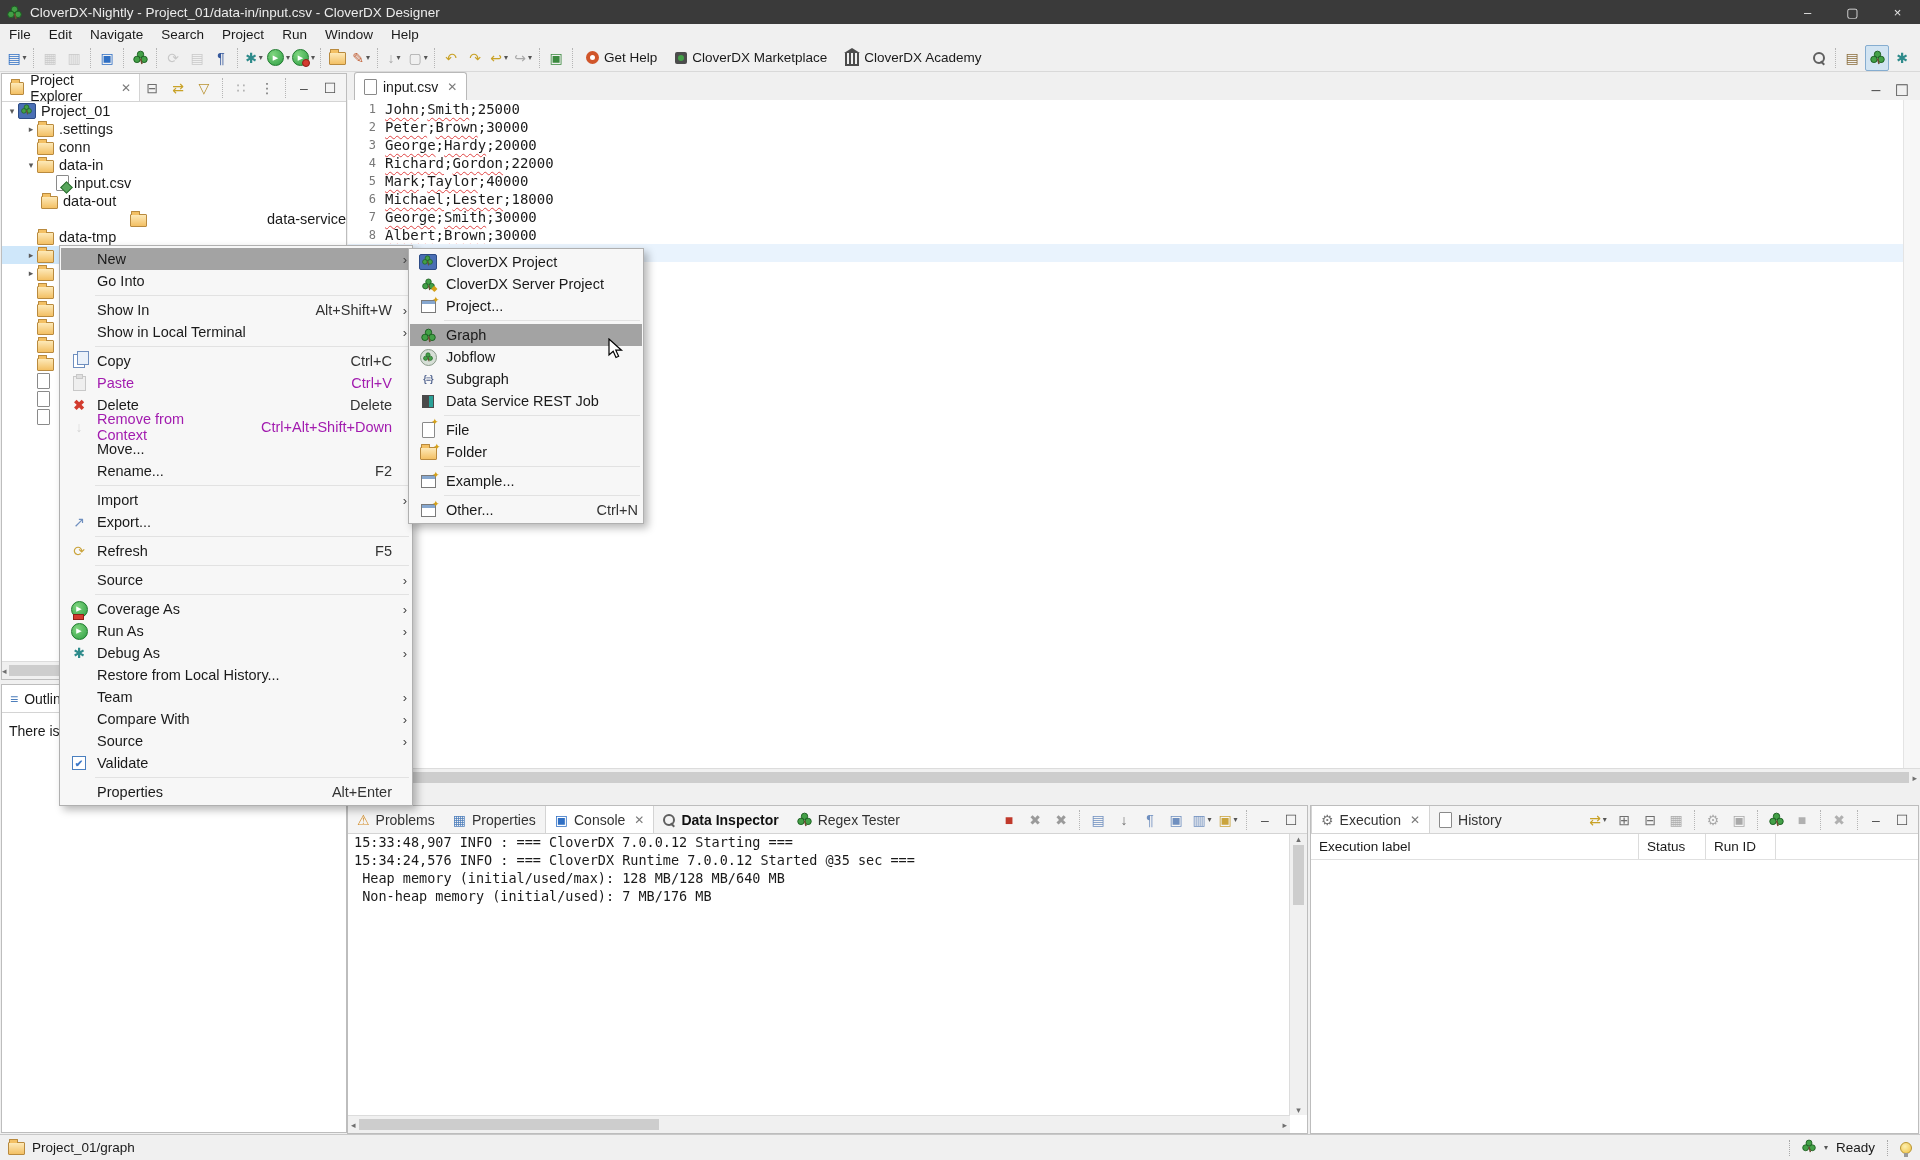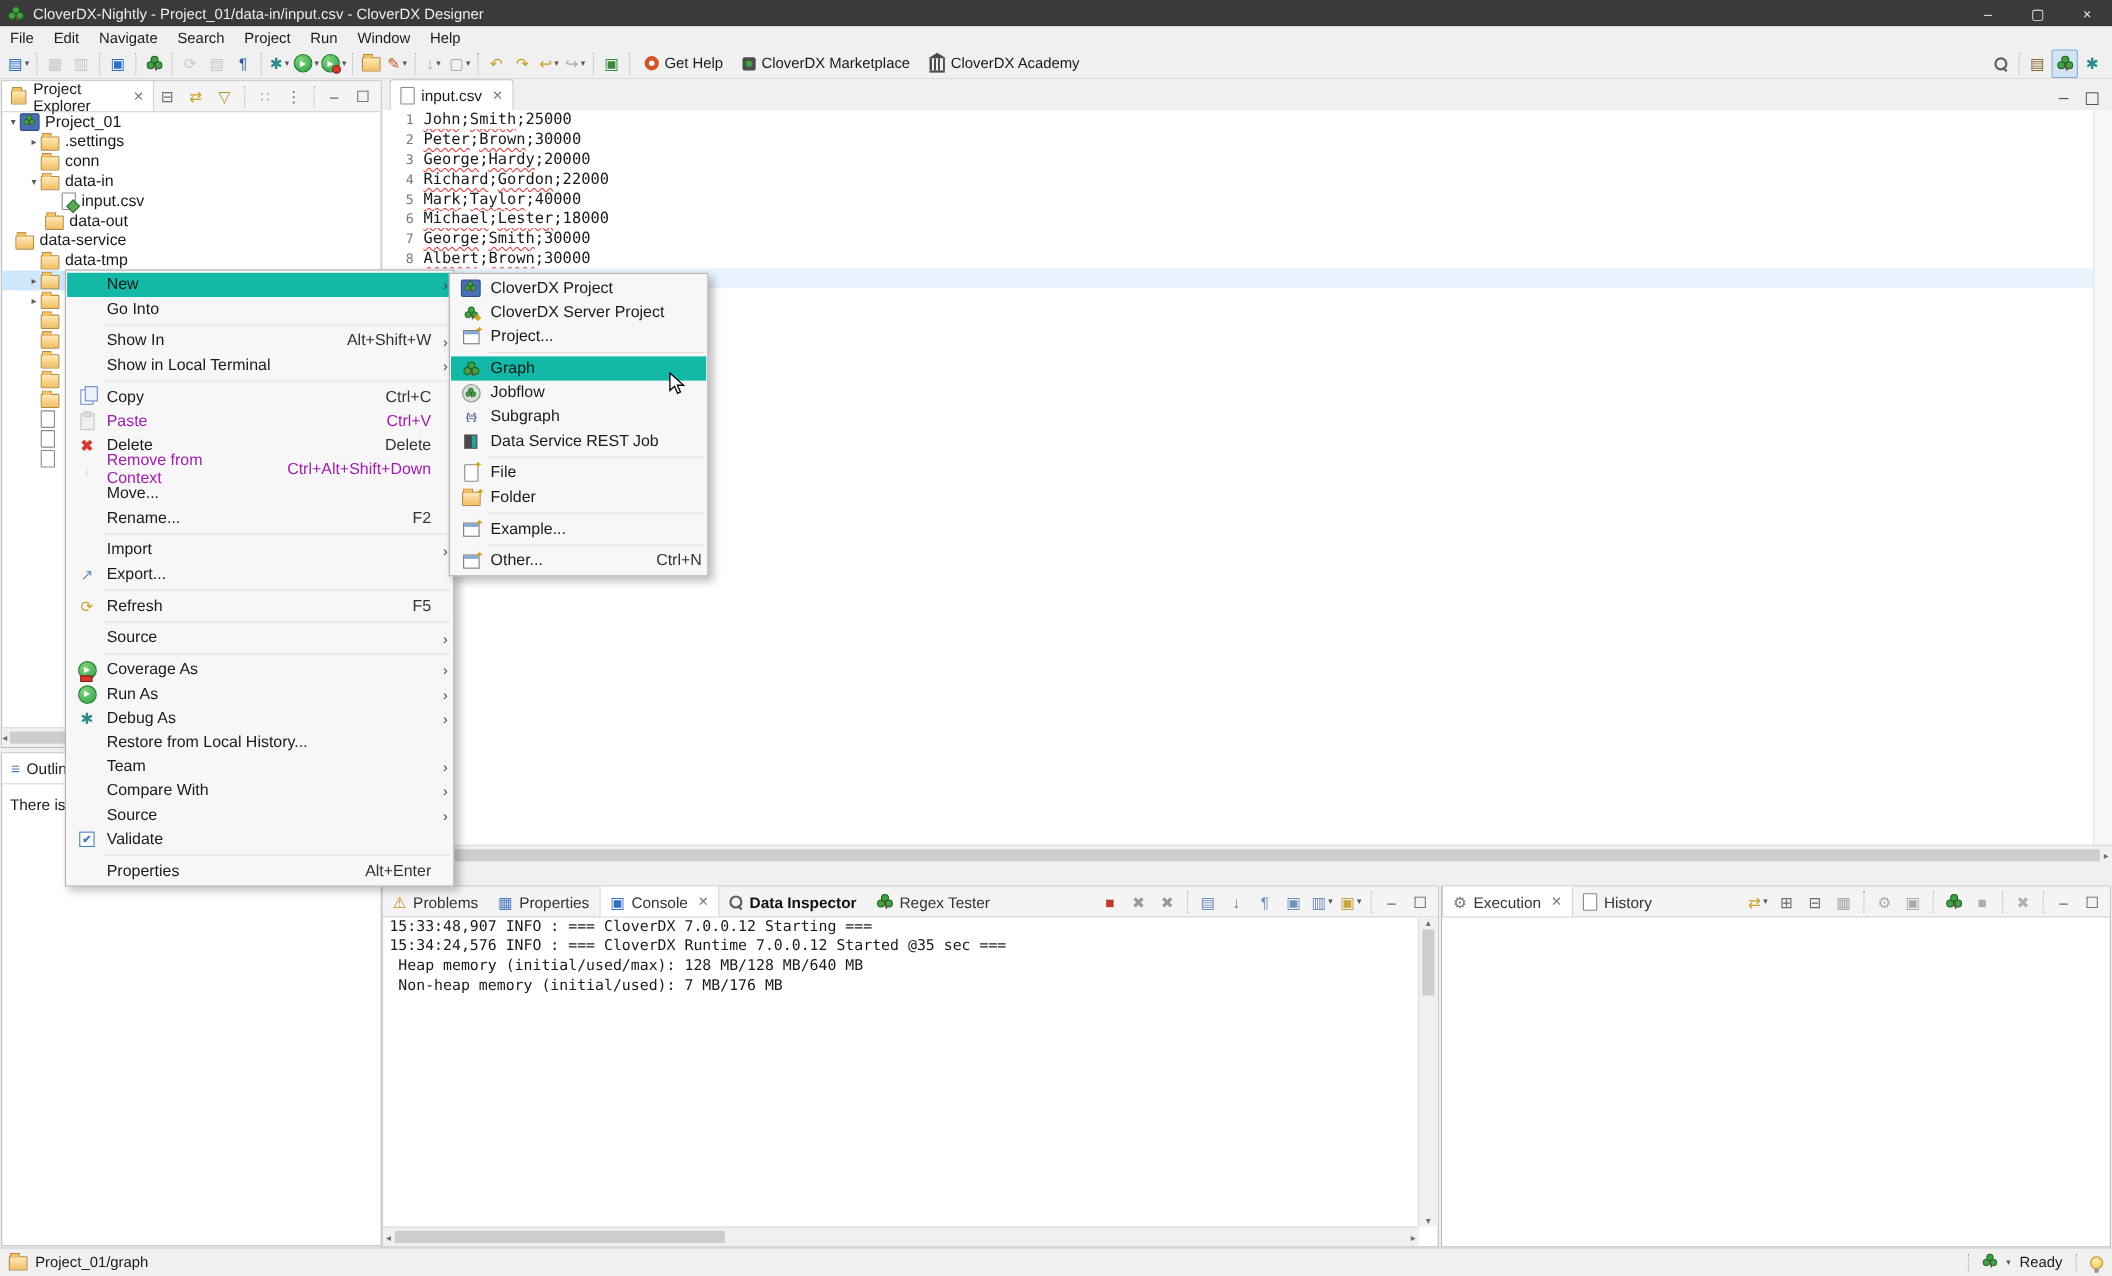--- a/index.html
+++ b/index.html
@@ -115,21 +115,21 @@
   
   .popup{background:#f7f7f7;border:1px solid #b0b0b0;box-shadow:4px 4px 8px rgba(0,0,0,.28);
          padding:2px 1px;font-size:14.5px;z-index:50;}
   #context-menu{left:59px;top:245px;width:350px;}
   #new-submenu{left:408px;top:248px;width:232px;z-index:51;}
   .mi{height:22px;display:flex;align-items:center;padding:0 4px 0 8px;}
   .mi .ic-cell{width:20px;flex:0 0 20px;display:flex;justify-content:center;}
   .mi .lbl{margin-left:8px;}
   .mi .sc{margin-left:auto;padding-left:24px;color:#333;}
   .mi .arr{width:15px;flex:0 0 15px;text-align:right;color:#444;font-size:13px;}
-  .mi.sel{background:#14b8a6;}
+  .mi.sel{background:#a3a3a3;}
   .mi.dis .lbl,.mi.dis .sc{color:#a21caf;}
   .mi.dis .ic-cell{opacity:.5;}
   .menu-sep{height:1px;background:#e2e2e2;margin:3px 2px 3px 34px;}
   
   #console-panel{left:347px;top:805px;width:961px;height:329px;background:#fff;border:1px solid #bdbdbd;box-sizing:border-box;}
   #exec-panel{left:1310px;top:805px;width:609px;height:329px;background:#fff;border:1px solid #bdbdbd;box-sizing:border-box;}
   .btab{display:flex;align-items:center;gap:6px;padding:0 9px;height:100%;font-size:14px;color:#333;}
   .btab.active{background:#fff;border-right:1px solid #d4d4d4;border-left:1px solid #d4d4d4;}
   .btab.bold{font-weight:bold;color:#111;}
   #console-header{font-size:13px;padding:5px 6px 2px 6px;white-space:nowrap;overflow:hidden;}
@@ -376,21 +376,21 @@
         </span>
         <span>input.csv</span>
       </div>
       <div class="trow" style="padding-left: 27px;">
         <span class="tarrow"></span>
         <span class="ticn">
           <span class="ic fold"></span>
         </span>
         <span>data-out</span>
       </div>
-      <div class="trow" style="">
+      <div class="trow" style=" justify-content: space-between;">
         <span class="tarrow"></span>
         <span class="ticn">
           <span class="ic fold"></span>
         </span>
         <span>data-service</span>
       </div>
       <div class="trow" style="padding-left: 23px;">
         <span class="tarrow"></span>
         <span class="ticn">
           <span class="ic fold"></span>
@@ -682,20 +682,25 @@
         </span>
         <span class="tsep"></span>
         <span class="tbtn">
           <span class="gi" style="color:#555555">–</span>
         </span>
         <span class="tbtn">
           <span class="gi" style="color:#555555">☐</span>
         </span>
       </div>
   </div>
+  <div id="exec-header">
+      <div class="col" style="width: 328px;">Execution label</div>
+      <div class="col" style="width: 67px;">Status</div>
+      <div class="col" style="width: 70px;">Run ID</div>
+    </div>
   <div></div>
 </div>
 
 <div class="abs" id="statusbar">
   <span class="ic fold" style="margin-right:7px"></span>
   <span>Project_01/graph</span>
   <div class="right">
     <span class="grip"></span>
     <span id="status-clover"><svg width="14" height="14" viewBox="0 0 16 16">
  <circle cx="8" cy="4.6" r="3.4" fill="#43a047" stroke="#1b5e20"></circle>

